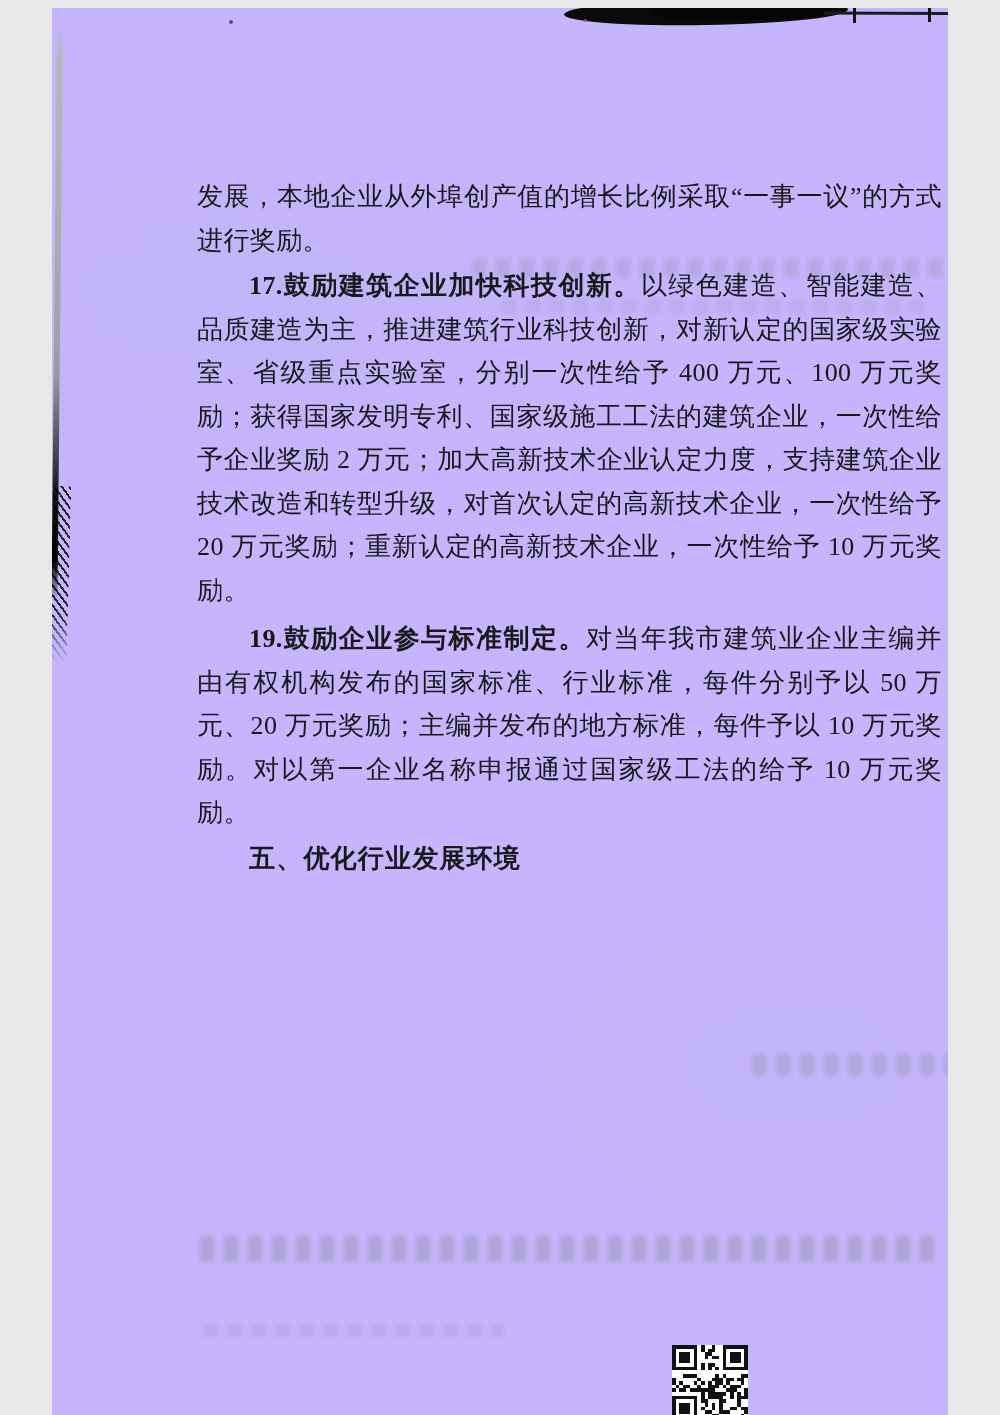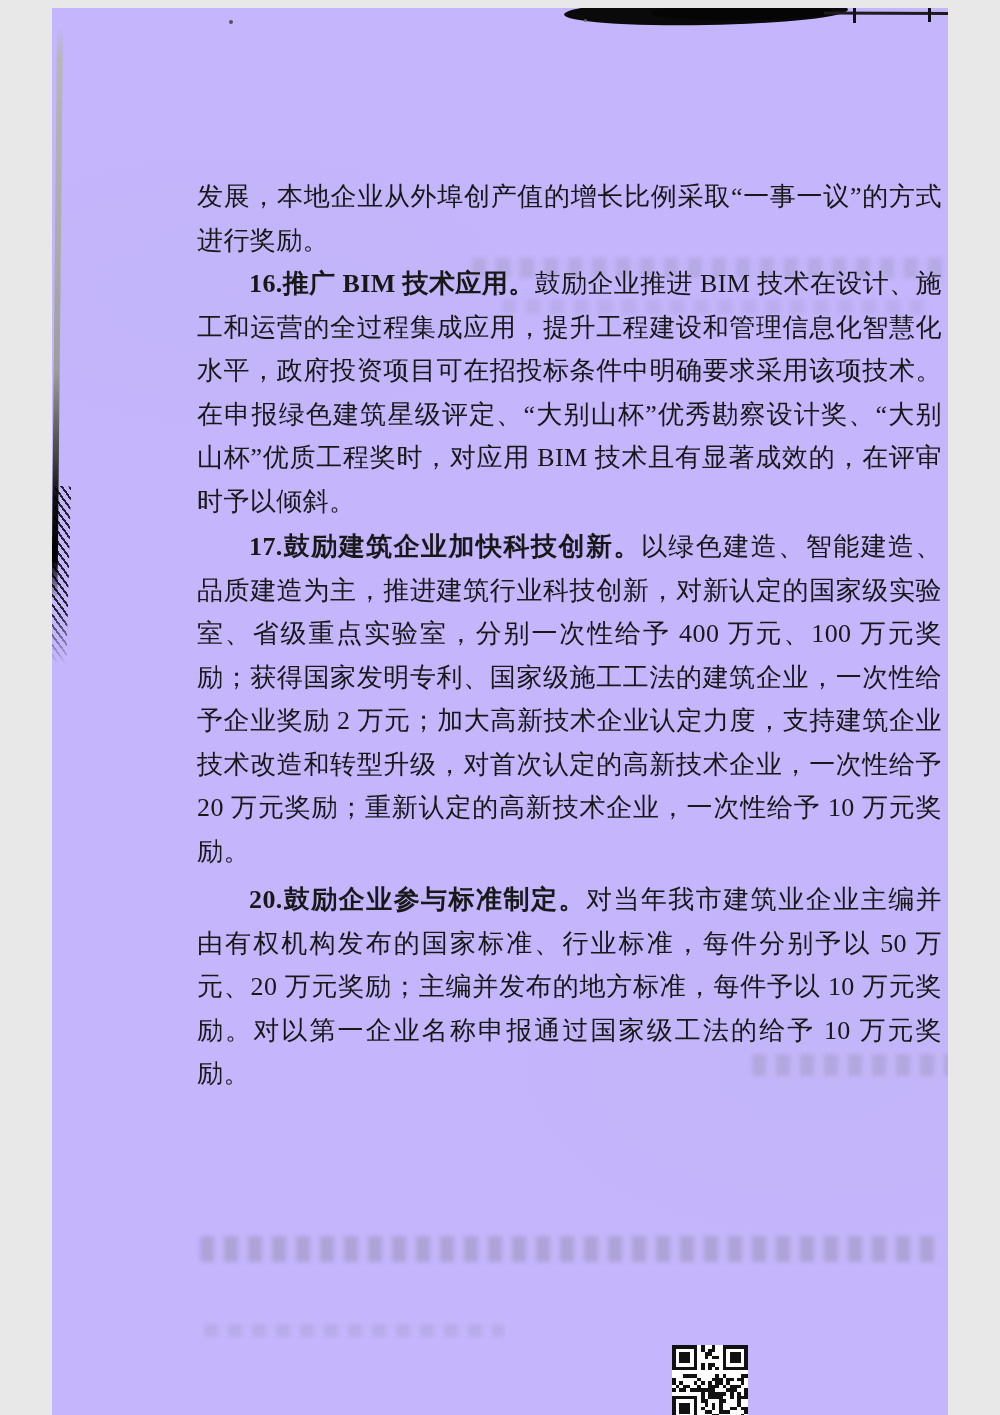--- a/index.html
+++ b/index.html
@@ -121,26 +121,26 @@
   <div class="ghost ghost-2"></div>
   <div class="ghost ghost-3"></div>
   <div class="ghost ghost-4"></div>
   <div class="ghost ghost-5"></div>
 
   <main class="text-block">
 
     <p>发展，本地企业从外埠创产值的增长比例采取“一事一议”的方式进行奖励。</p>
 
 
-    <p class="indent"><b class="lead">16.推广 BIM 技术应用。</b><span>鼓励企业推进 BIM 技术在设计、施工和运营的全过程集成应用，提升工程建设和管理信息化智慧化水平，政府投资项目可在招投标条件中明确要求采用该项技术。在申报绿色建筑星级评定、“大别山杯”优秀勘察设计奖、“大别山杯”优质工程奖时，对应用 BIM 技术且有显著成效的，在评审时予以倾斜。</span></p>
 
     <p class="indent sp-17"><b class="lead">17.鼓励建筑企业加快科技创新。</b><span>以绿色建造、智能建造、品质建造为主，推进建筑行业科技创新，对新认定的国家级实验室、省级重点实验室，分别一次性给予 400 万元、100 万元奖励；获得国家发明专利、国家级施工工法的建筑企业，一次性给予企业奖励 2 万元；加大高新技术企业认定力度，支持建筑企业技术改造和转型升级，对首次认定的高新技术企业，一次性给予 20 万元奖励；重新认定的高新技术企业，一次性给予 10 万元奖励。</span></p>
 
-    <p class="indent sp-18"><b class="lead">20.鼓励企业参与标准制定。</b><span>对当年我市建筑业企业主编并由有权机构发布的国家标准、行业标准，每件分别予以 50 万元、20 万元奖励；主编并发布的地方标准，每件予以 10 万元奖励。对以第一企业名称申报通过国家级工法的给予 10 万元奖励。</span></p>
-
+    <p class="indent sp-18"><b class="lead">19.鼓励企业参与标准制定。</b><span>对当年我市建筑业企业主编并由有权机构发布的国家标准、行业标准，每件分别予以 50 万元、20 万元奖励；主编并发布的地方标准，每件予以 10 万元奖励。对以第一企业名称申报通过国家级工法的给予 10 万元奖励。</span></p>
+
+    <p class="heading indent sp-h5">五、优化行业发展环境</p>
 
 
   </main>
 
   <div class="qr">
     <svg id="qr-svg" viewBox="0 0 21 21" xmlns="http://www.w3.org/2000/svg">
         <rect x="0" y="0" width="21" height="21" fill="#ffffff"></rect>
         <rect x="0" y="0" width="7" height="7" fill="#111"></rect>
         <rect x="1" y="1" width="5" height="5" fill="#fff"></rect>
         <rect x="2" y="2" width="3" height="3" fill="#111"></rect>

